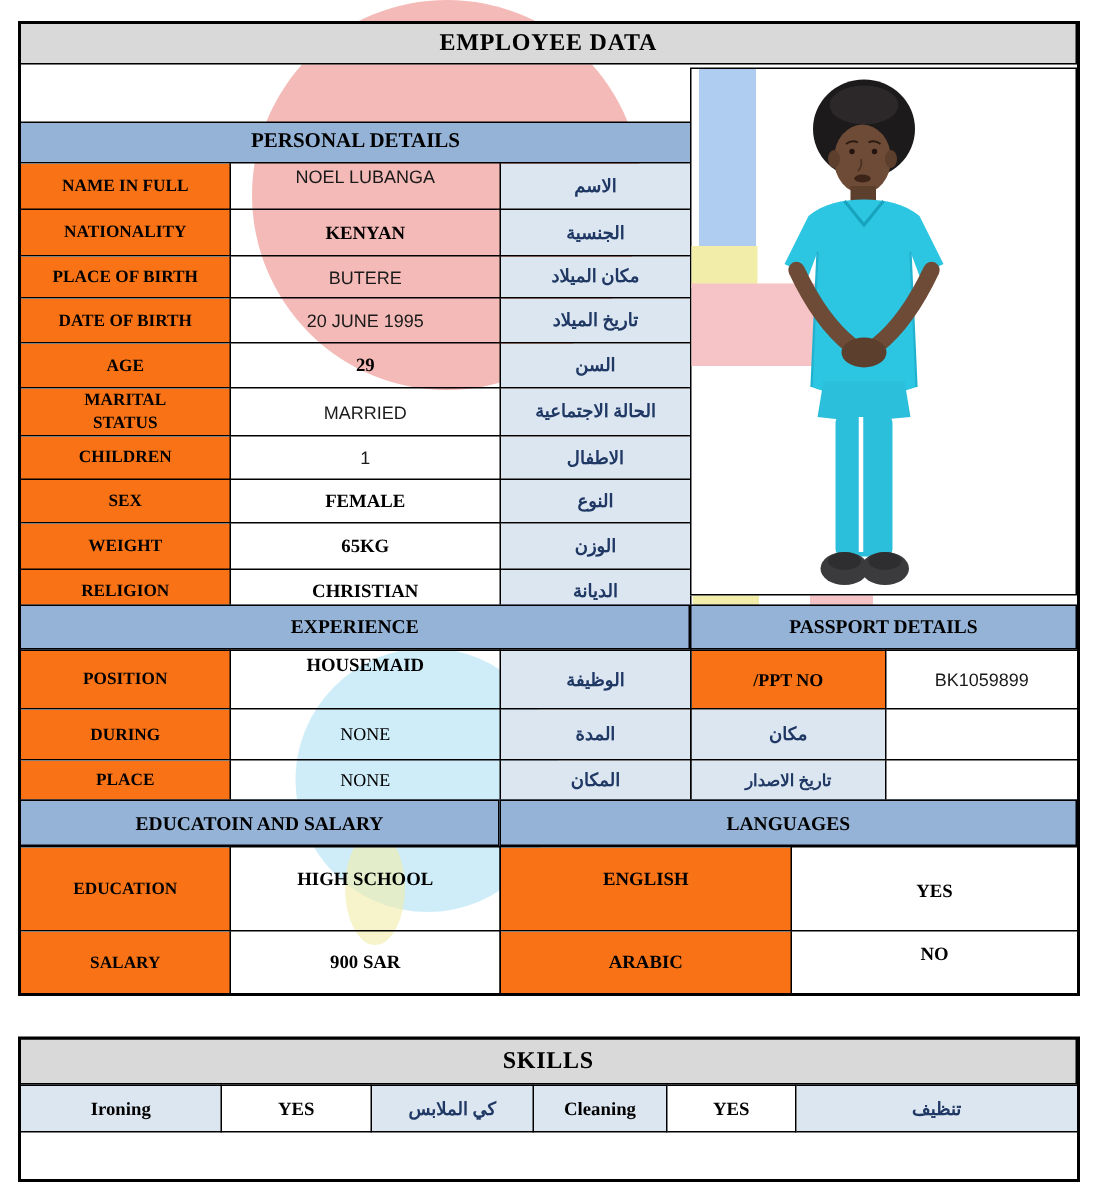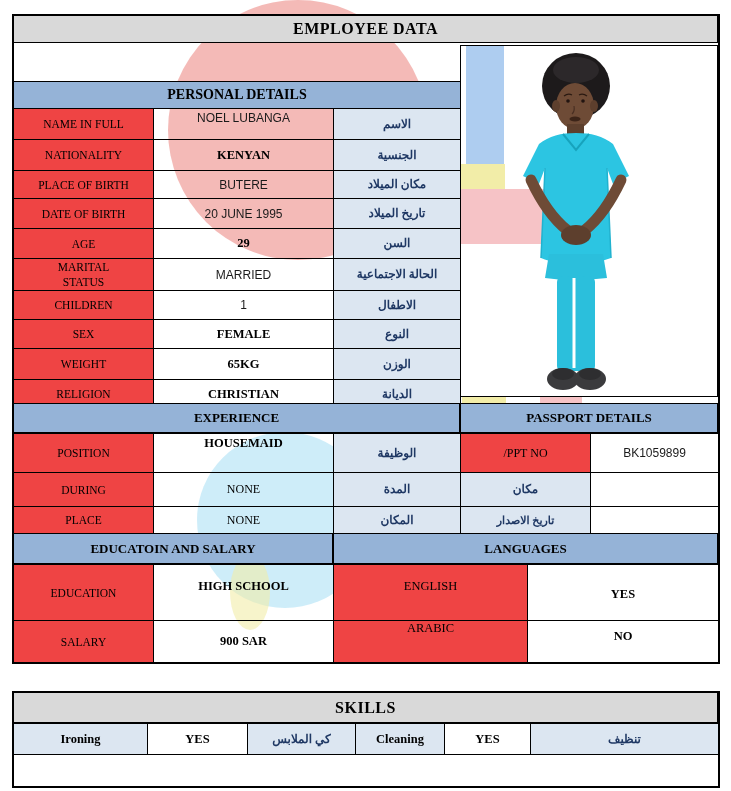--- a/index.html
+++ b/index.html
@@ -18,21 +18,21 @@
   
   .frame{border:2px solid #000;z-index:3;pointer-events:none;background:transparent;}
   
   .bar{z-index:1;border:1px solid #000;display:flex;align-items:center;justify-content:center;
        font-weight:bold;color:#000;}
   .bar-gray{background:#d9d9d9;font-size:16px;letter-spacing:.5px;}
   .bar-blue{background:#95b3d7;font-size:13px;}
   
   table{border-collapse:collapse;table-layout:fixed;z-index:1;position:absolute;}
   td{border:1px solid #000;text-align:center;vertical-align:middle;padding:0;overflow:hidden;}
-  td.lbl{background:#ef4444;font-weight:normal;font-size:11.5px;color:#000;}
+  td.lbl{background:#f97316;font-weight:bold;font-size:11.5px;color:#000;}
   td.val{background:transparent;}
   td.ar{background:#dce6f1;font-weight:bold;font-size:12px;color:#1f3864;direction:rtl;}
   .v-sans{font-family:"Liberation Sans", sans-serif;font-size:12px;color:#1a1a1a;}
   .v-serif{font-family:"Liberation Serif", serif;font-weight:bold;font-size:12.5px;color:#000;}
   .v-serif-n{font-family:"Liberation Serif", serif;font-size:12px;color:#000;}
   .va-top{vertical-align:top;padding-top:2px;}
   .pad-low{vertical-align:top;padding-top:22px;}
   .narrow-wrap{display:inline-block;max-width:72px;line-height:1.25;}
   
   .photo-cell{left:460px;top:45px;width:258px;height:352px;border:1px solid #000;
@@ -252,21 +252,21 @@
     <colgroup>
         <col style="width:194px">
         <col style="width:191px">
       </colgroup>
     <tbody>
         <tr style="height:56px">
       <td class="lbl" style="font-size:12.5px;vertical-align:top;padding-top:14px">ENGLISH</td>
       <td class="val v-serif pad-low">YES</td>
     </tr>
     <tr style="height:42px">
-      <td class="lbl" style="font-size:12.5px;vertical-align:top;padding-top:0">ARABIC</td>
+      <td class="lbl" style="font-size:12.5px;vertical-align:top;padding-top:13px">ARABIC</td>
       <td class="val v-serif" style="vertical-align:top;padding-top:8px">NO</td>
     </tr>
   </tbody>
     </table>
 
   <div class="abs frame" style="left:12px;top:14px;width:708px;height:650px;"></div>
 
   <div class="abs bar bar-gray" style="left:13px;top:692px;width:705px;height:31px;font-size:16px;">
     <span>SKILLS</span>
   </div>

